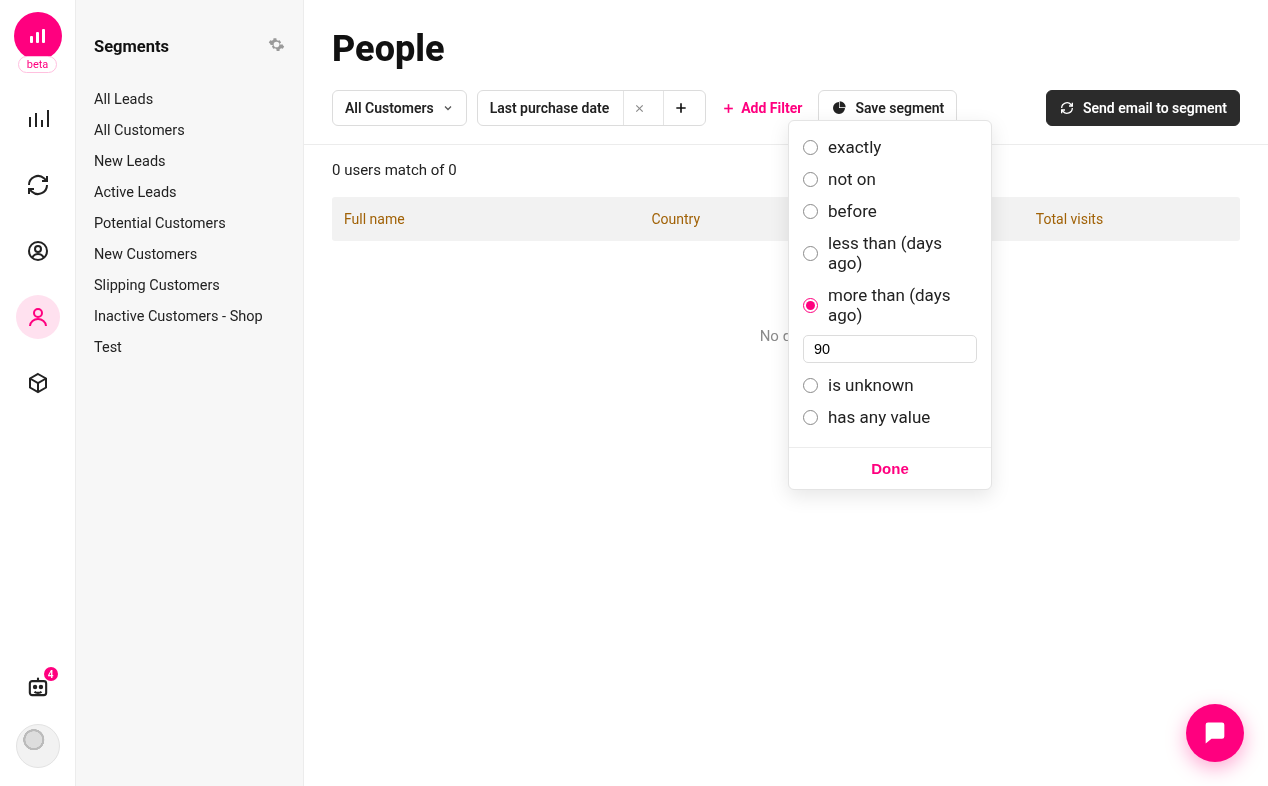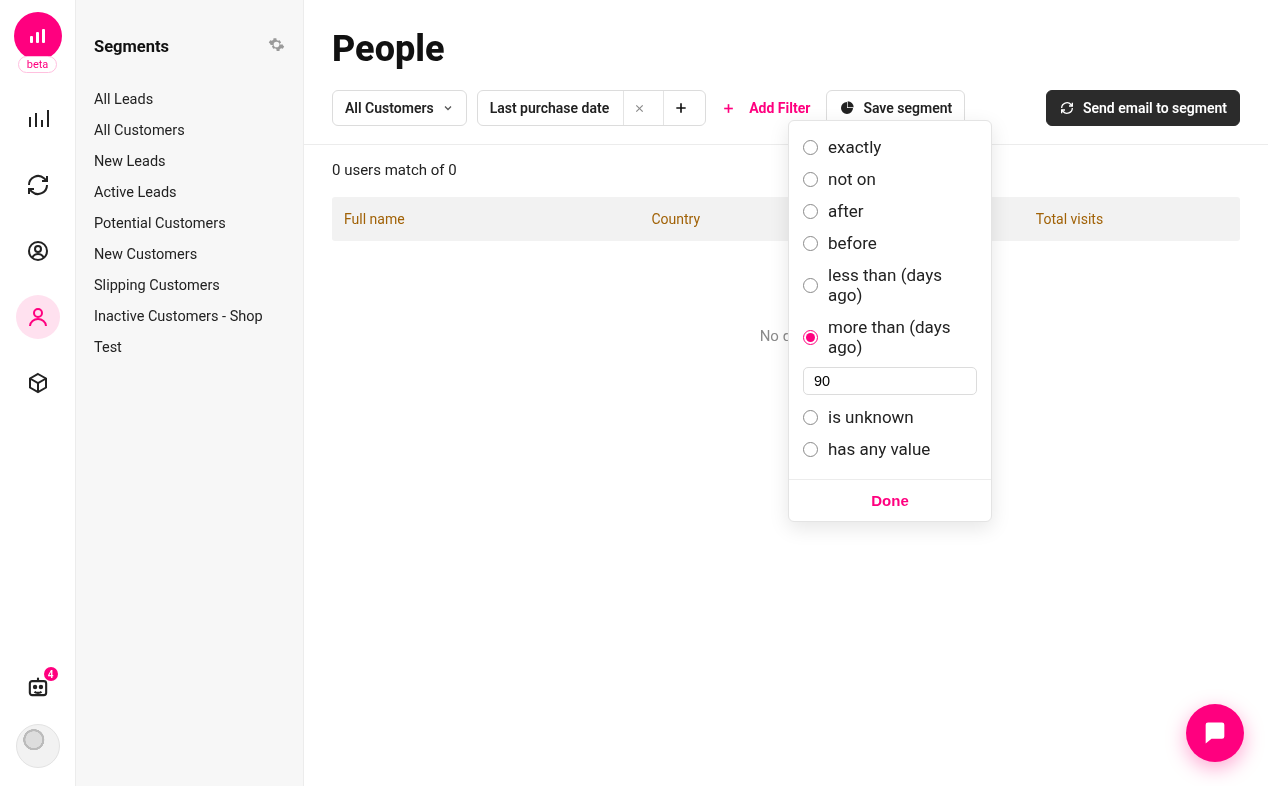--- a/index.html
+++ b/index.html
@@ -82,21 +82,21 @@
   .chip-filter { padding-right: 8px; overflow: hidden; }
   .chip-filter .close-seg {
     height: 34px; width: 32px; display: flex; align-items: center; justify-content: center;
     border-left: 1px solid #e4e4e4; color: #8a8a8a; font-weight: 400;
   }
   .chip-filter .plus-seg {
     height: 34px; width: 34px; display: flex; align-items: center; justify-content: center;
     border-left: 1px solid #e4e4e4; color: #111; font-weight: 700;
   }
   .add-filter {
-    color: #ff007f; font-weight: 700; display: inline-flex; align-items: center; gap: 14px; cursor: pointer;
+    color: #ff007f; font-weight: 700; display: inline-flex; align-items: center; gap: 6px; cursor: pointer;
     padding: 0 6px;
   }
   .toolbar-spacer { flex: 1; }
   .save-btn svg, .send-btn svg { width: 16px; height: 16px; }
   .send-btn {
     background: #2b2b2b; color: #fff; border: 1px solid #2b2b2b;
   }
   .divider { border-bottom: 1px solid #ececec; margin: 0 -28px; }
   .match-text { font-size: 15px; color: #222; padding: 16px 0 18px 0; }
   .table-head-row {
@@ -314,23 +314,20 @@
 
     <div class="dropdown">
       <div class="dropdown-body" id="dropdown-body"><div class="radio-row">
             <span class="radio-circle"></span>
             <span class="radio-label">exactly</span>
           </div><div class="radio-row">
             <span class="radio-circle"></span>
             <span class="radio-label">not on</span>
           </div><div class="radio-row">
             <span class="radio-circle"></span>
-            <span class="radio-label">after</span>
-          </div><div class="radio-row">
-            <span class="radio-circle"></span>
             <span class="radio-label">before</span>
           </div><div class="radio-row">
             <span class="radio-circle"></span>
             <span class="radio-label">less than (days ago)</span>
           </div><div class="radio-row selected">
             <span class="radio-circle">
               <span class="radio-dot"></span>
             </span>
             <span class="radio-label">more than (days ago)</span>
           </div><input class="days-input" value="90" style=""><div class="radio-row">

